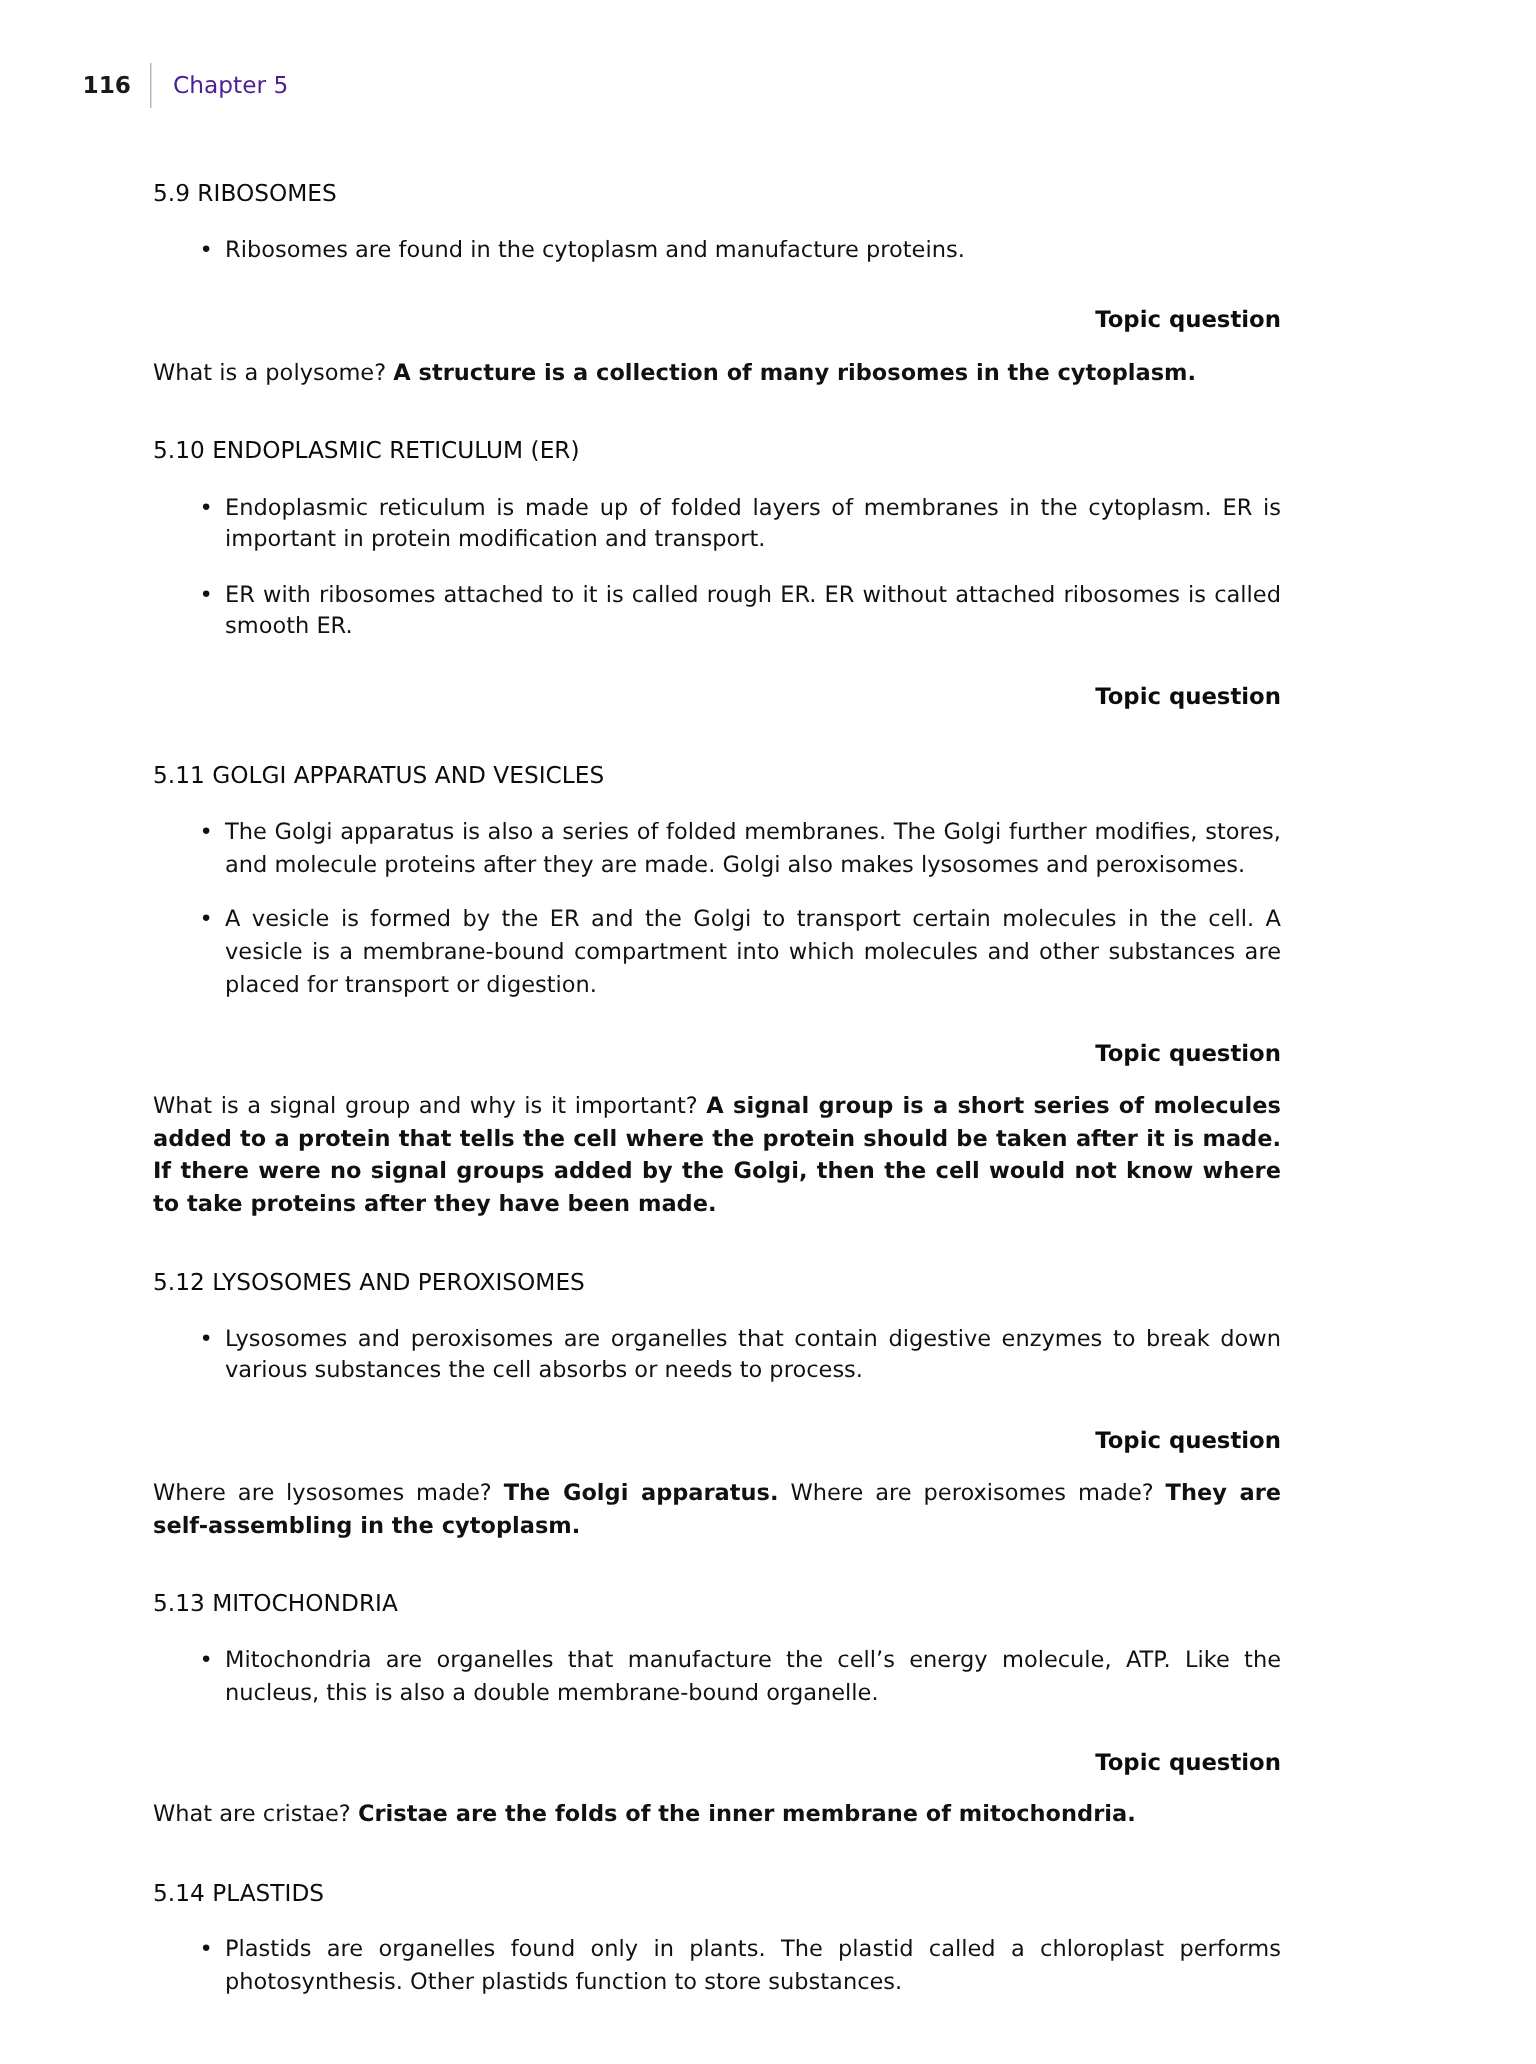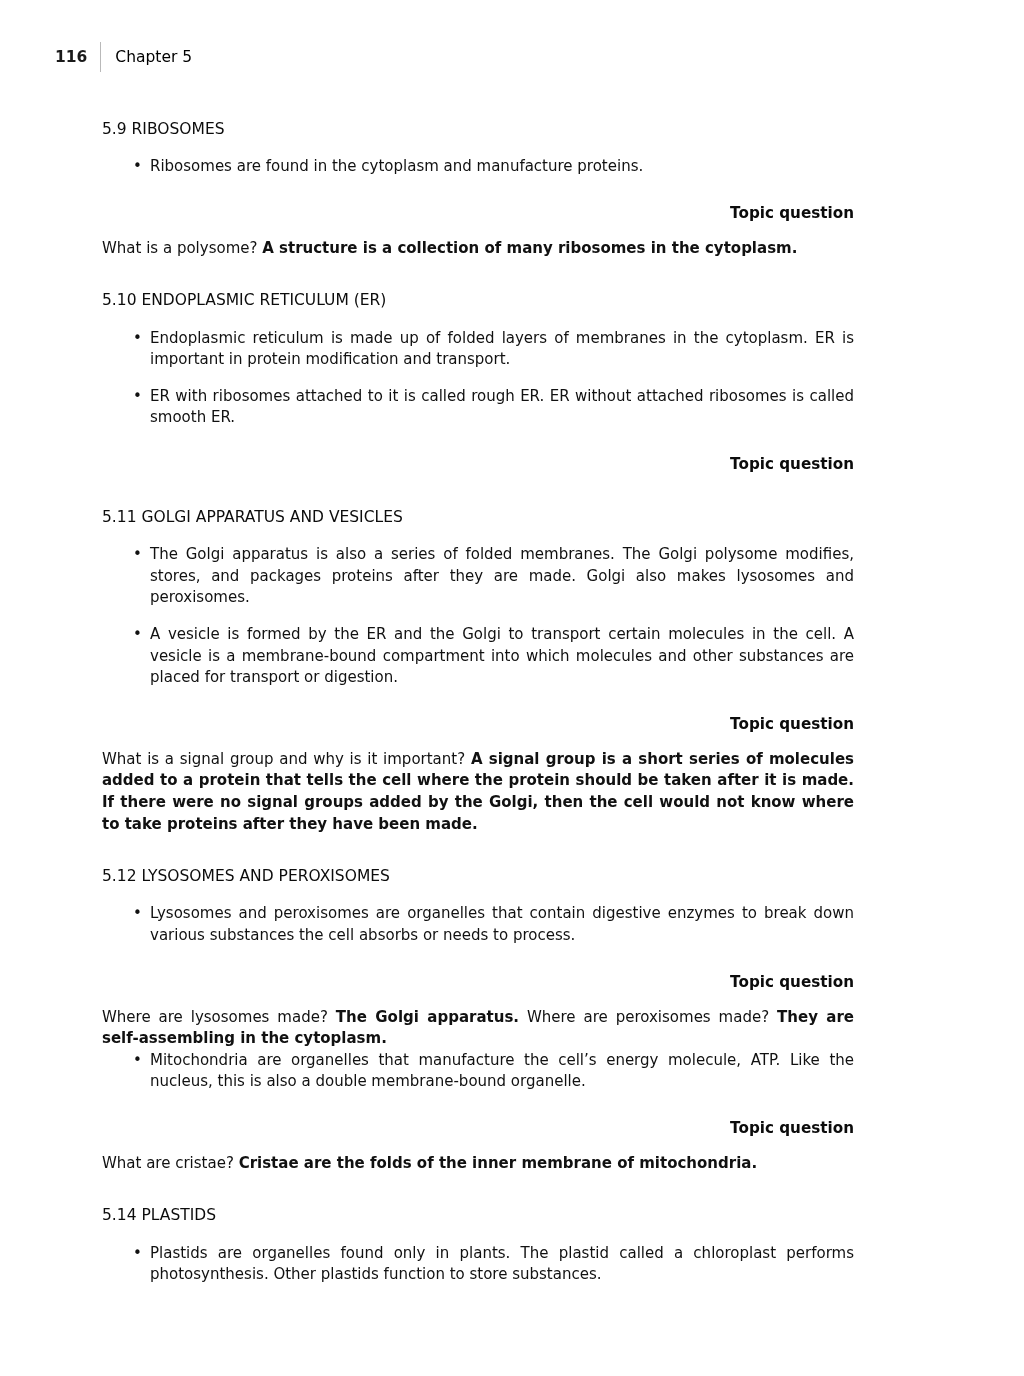--- a/index.html
+++ b/index.html
@@ -22,21 +22,21 @@
     color: #1a1a1a;
   }
   .header-divider {
     width: 1px;
     height: 30px;
     background: #b9b9b9;
     margin: 0 14px 0 13px;
   }
   .chapter-label {
     font-size: 15.5px;
-    color: #000000;
+    color: #4c1d95;
   }
   .content {
     margin: 46px 0 0 102px;
     width: 752px;
     font-size: 15px;
     line-height: 1.44;
   }
   .section { margin: 0; }
   .section-heading {
     font-size: 15.5px;
@@ -114,21 +114,21 @@
       </li>
     </ul>
     <p class="topic-label">Topic question</p>
   </div>
 
   <div class="section">
     <h2 class="section-heading">5.11 GOLGI APPARATUS AND VESICLES</h2>
     <ul class="bullets">
       <li class="bullet-item">
         <span class="bullet-glyph">•</span>
-        <span class="bullet-text">The Golgi apparatus is also a series of folded membranes. The Golgi polysome modifies, stores, and packages proteins after they are made. Golgi also makes lysosomes and peroxisomes.</span>
+        <span class="bullet-text">The Golgi apparatus is also a series of folded membranes. The Golgi further modifies, stores, and molecule proteins after they are made. Golgi also makes lysosomes and peroxisomes.</span>
       </li>
       <li class="bullet-item">
         <span class="bullet-glyph">•</span>
         <span class="bullet-text">A vesicle is formed by the ER and the Golgi to transport certain molecules in the cell. A vesicle is a membrane-bound compartment into which molecules and other substances are placed for transport or digestion.</span>
       </li>
     </ul>
     <p class="topic-label">Topic question</p>
     <p class="qa-paragraph">
       <span class="qa-question">What is a signal group and why is it important? </span><span class="qa-answer">A signal group is a short series of molecules added to a protein that tells the cell where the protein should be taken after it is made. If there were no signal groups added by the Golgi, then the cell would not know where to take proteins after they have been made.</span>
     </p>
@@ -142,20 +142,21 @@
         <span class="bullet-text">Lysosomes and peroxisomes are organelles that contain digestive enzymes to break down various substances the cell absorbs or needs to process.</span>
       </li>
     </ul>
     <p class="topic-label">Topic question</p>
     <p class="qa-paragraph">
       <span class="qa-question">Where are lysosomes made? </span><span class="qa-answer">The Golgi apparatus.</span><span class="qa-question"> Where are peroxisomes made? </span><span class="qa-answer">They are self-assembling in the cytoplasm.</span>
     </p>
   </div>
 
   <div class="section">
+    <h2 class="section-heading">5.13 MITOCHONDRIA</h2>
     <ul class="bullets">
       <li class="bullet-item">
         <span class="bullet-glyph">•</span>
         <span class="bullet-text">Mitochondria are organelles that manufacture the cell’s energy molecule, ATP. Like the nucleus, this is also a double membrane-bound organelle.</span>
       </li>
     </ul>
     <p class="topic-label">Topic question</p>
     <p class="qa-paragraph">
       <span class="qa-question">What are cristae? </span><span class="qa-answer">Cristae are the folds of the inner membrane of mitochondria.</span>
     </p>

